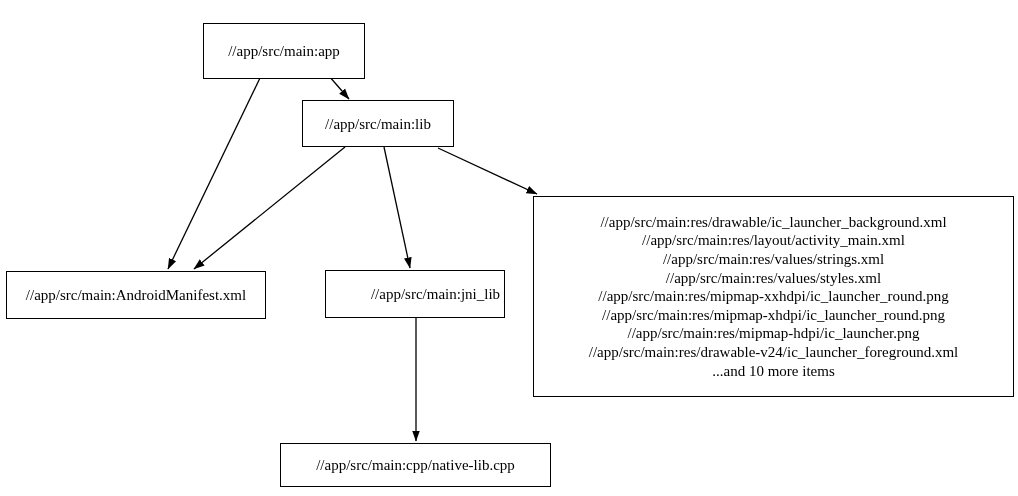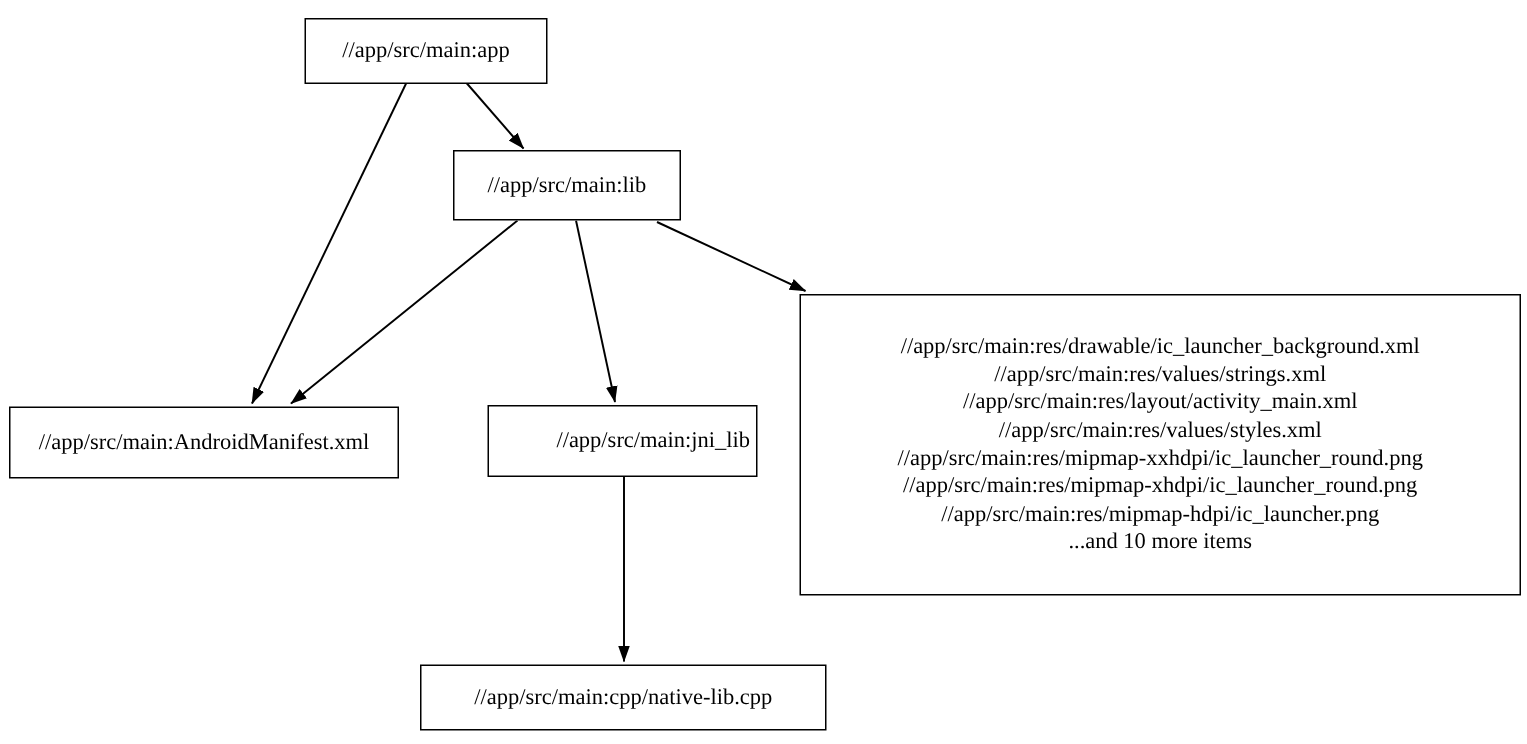--- a/index.html
+++ b/index.html
@@ -60,44 +60,45 @@
       </marker>
     </defs>
     <line x1="309" y1="53" x2="349" y2="99" marker-end="url(#arrow)"></line>
     <line x1="272" y1="53" x2="168" y2="269" marker-end="url(#arrow)"></line>
     <line x1="345" y1="147" x2="194" y2="269" marker-end="url(#arrow)"></line>
     <line x1="384" y1="147" x2="410" y2="268" marker-end="url(#arrow)"></line>
     <line x1="438" y1="148" x2="537" y2="194" marker-end="url(#arrow)"></line>
     <line x1="416" y1="318" x2="416" y2="441" marker-end="url(#arrow)"></line>
   </svg>
 
-  <div class="node" style="left:203px; top:12px; width:162px; height:44px;">
+  <div class="node" style="left:203px; top:23px; width:162px; height:56px;">
     <span>//app/src/main:app</span>
   </div>
 
   <div class="node" style="left:302px; top:100px; width:152px; height:47px;text-align:center;">
     <span>//app/src/main:lib</span>
   </div>
 
   <div class="node" style="left:6px; top:271px; width:260px; height:48px;">
     <span>//app/src/main:AndroidManifest.xml</span>
   </div>
 
   <div class="node" style="left:325px; top:270px; width:180px; height:48px;padding-left:41px;">
     <span>//app/src/main:jni_lib</span>
   </div>
 
   <div class="node multi" style="left:533px; top:196px; width:481px; height:201px;">
     <div class="res-line">//app/src/main:res/drawable/ic_launcher_background.xml</div>
+    <div class="res-line">//app/src/main:res/layout/activity_main.xml</div>
     <div class="res-line">//app/src/main:res/values/strings.xml</div>
-    <div class="res-line">//app/src/main:res/layout/activity_main.xml</div>
     <div class="res-line">//app/src/main:res/values/styles.xml</div>
     <div class="res-line">//app/src/main:res/mipmap-xxhdpi/ic_launcher_round.png</div>
     <div class="res-line">//app/src/main:res/mipmap-xhdpi/ic_launcher_round.png</div>
     <div class="res-line">//app/src/main:res/mipmap-hdpi/ic_launcher.png</div>
+    <div class="res-line">//app/src/main:res/drawable-v24/ic_launcher_foreground.xml</div>
     <div class="res-line">...and 10 more items</div>
   </div>
 
   <div class="node" style="left:280px; top:443px; width:271px; height:44px;">
     <span>//app/src/main:cpp/native-lib.cpp</span>
   </div>
 
 </div>
 
 </body></html>

